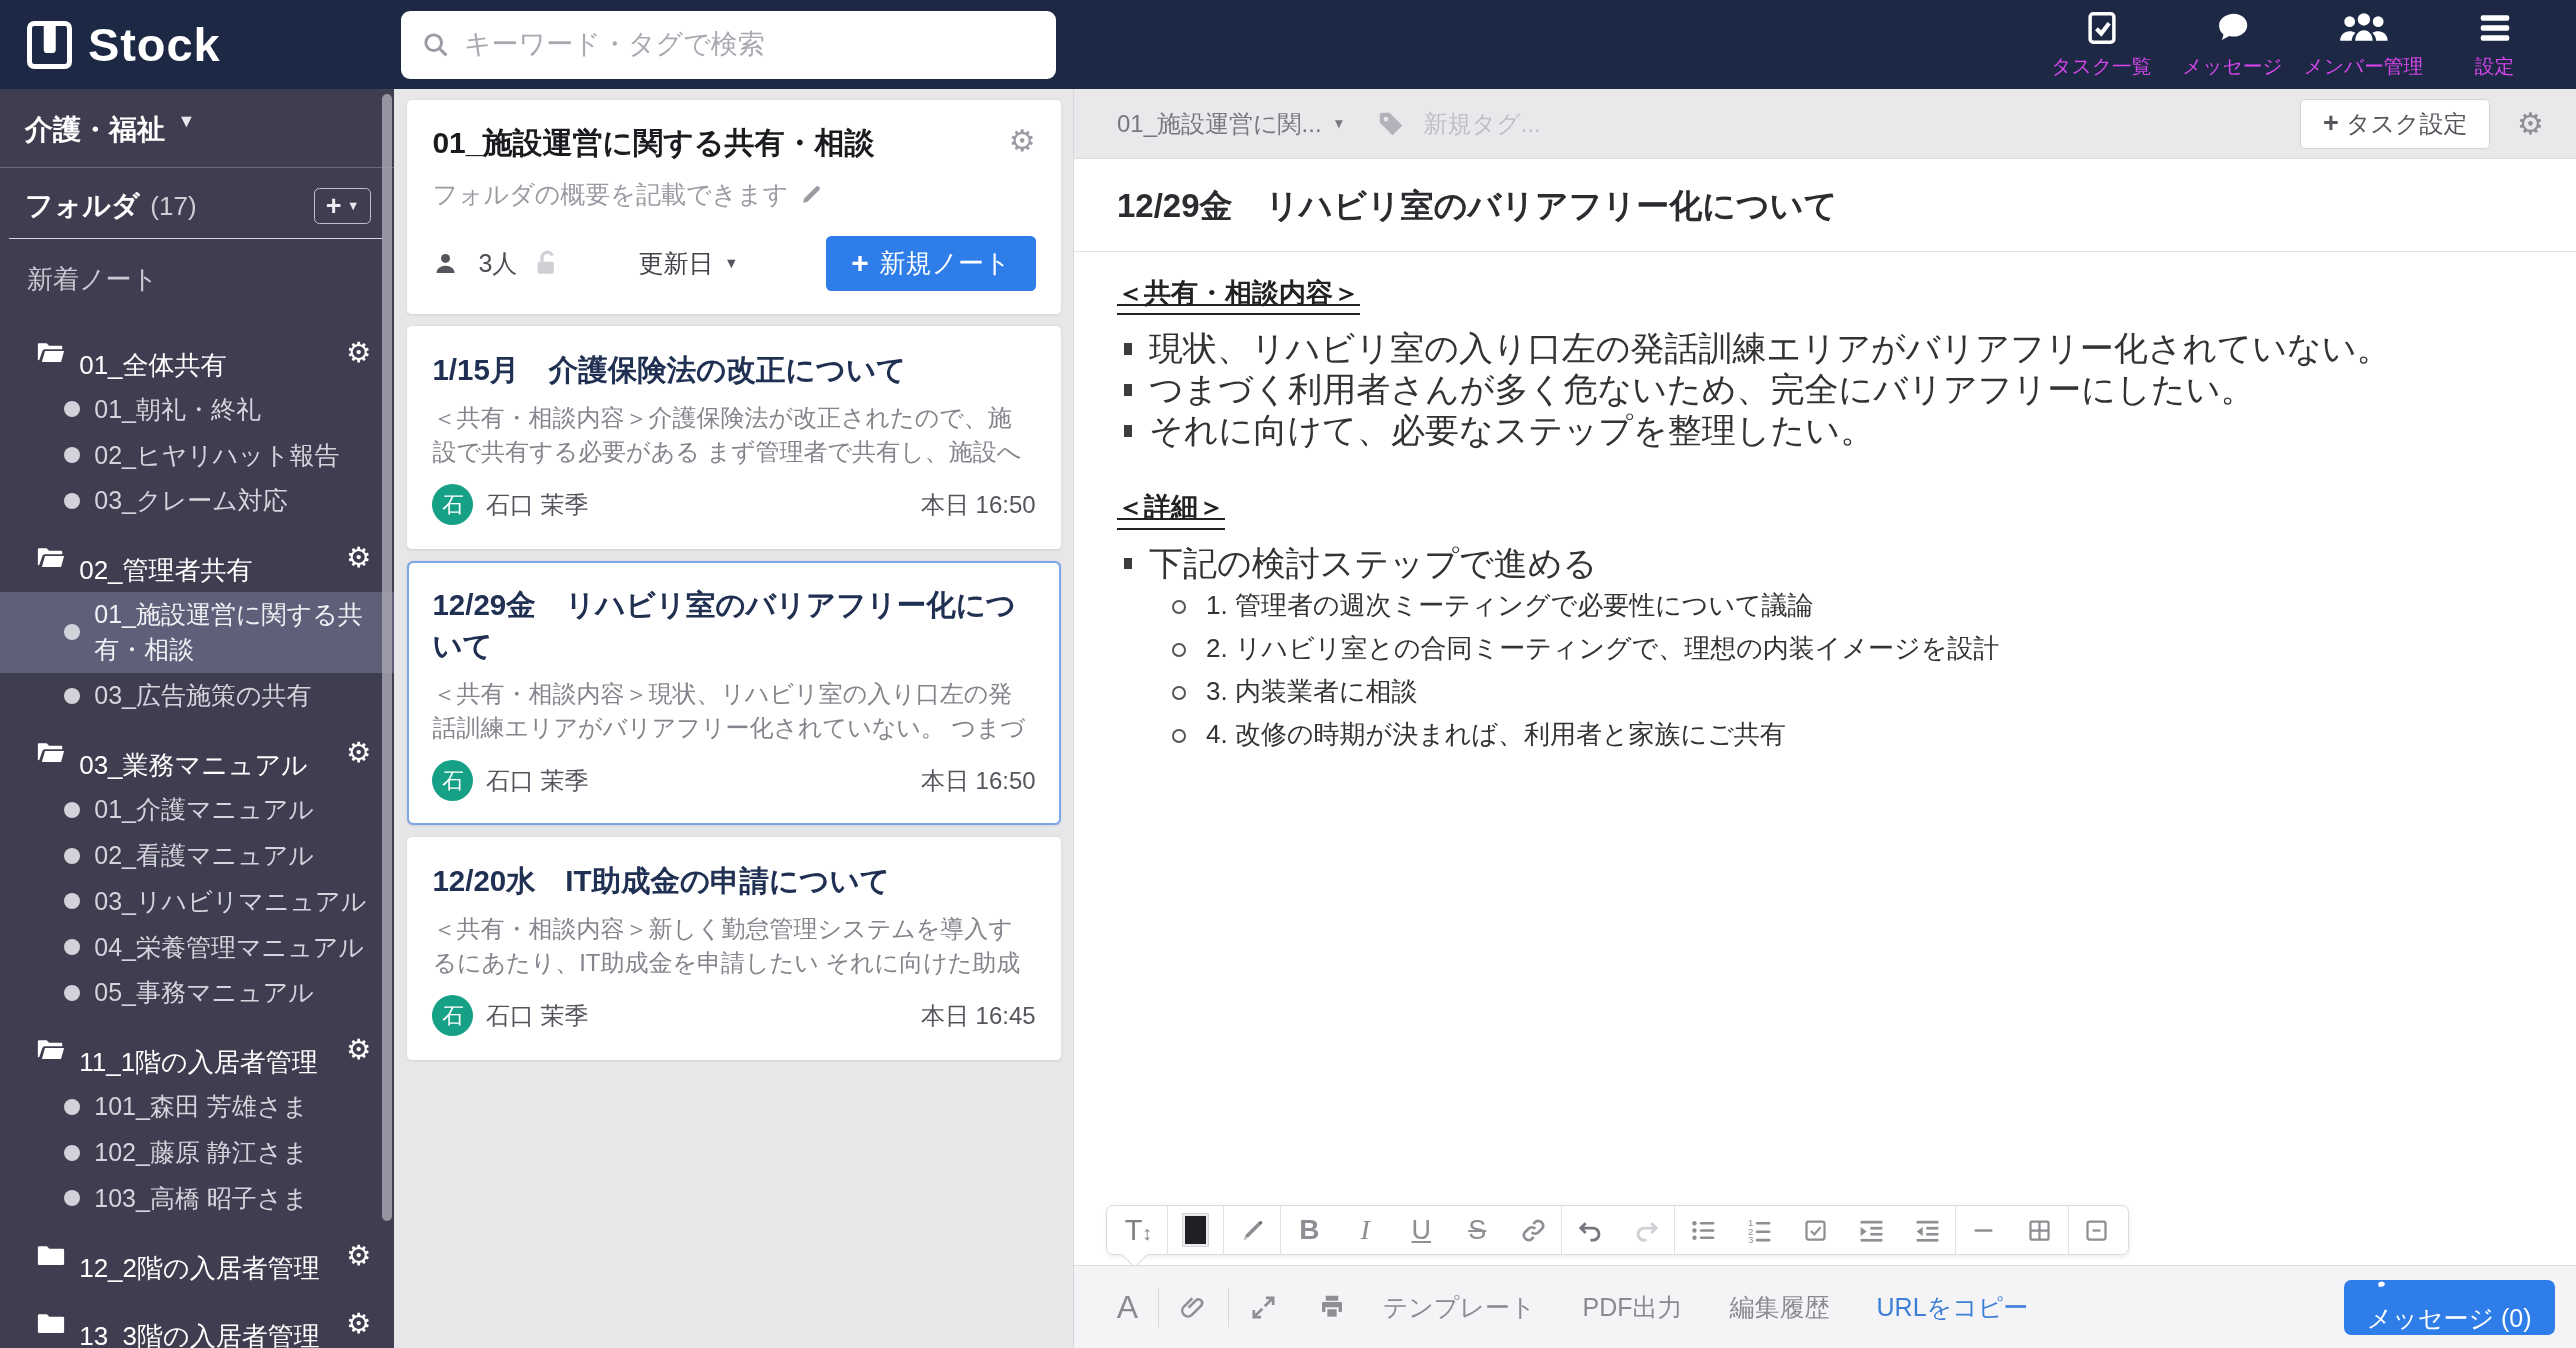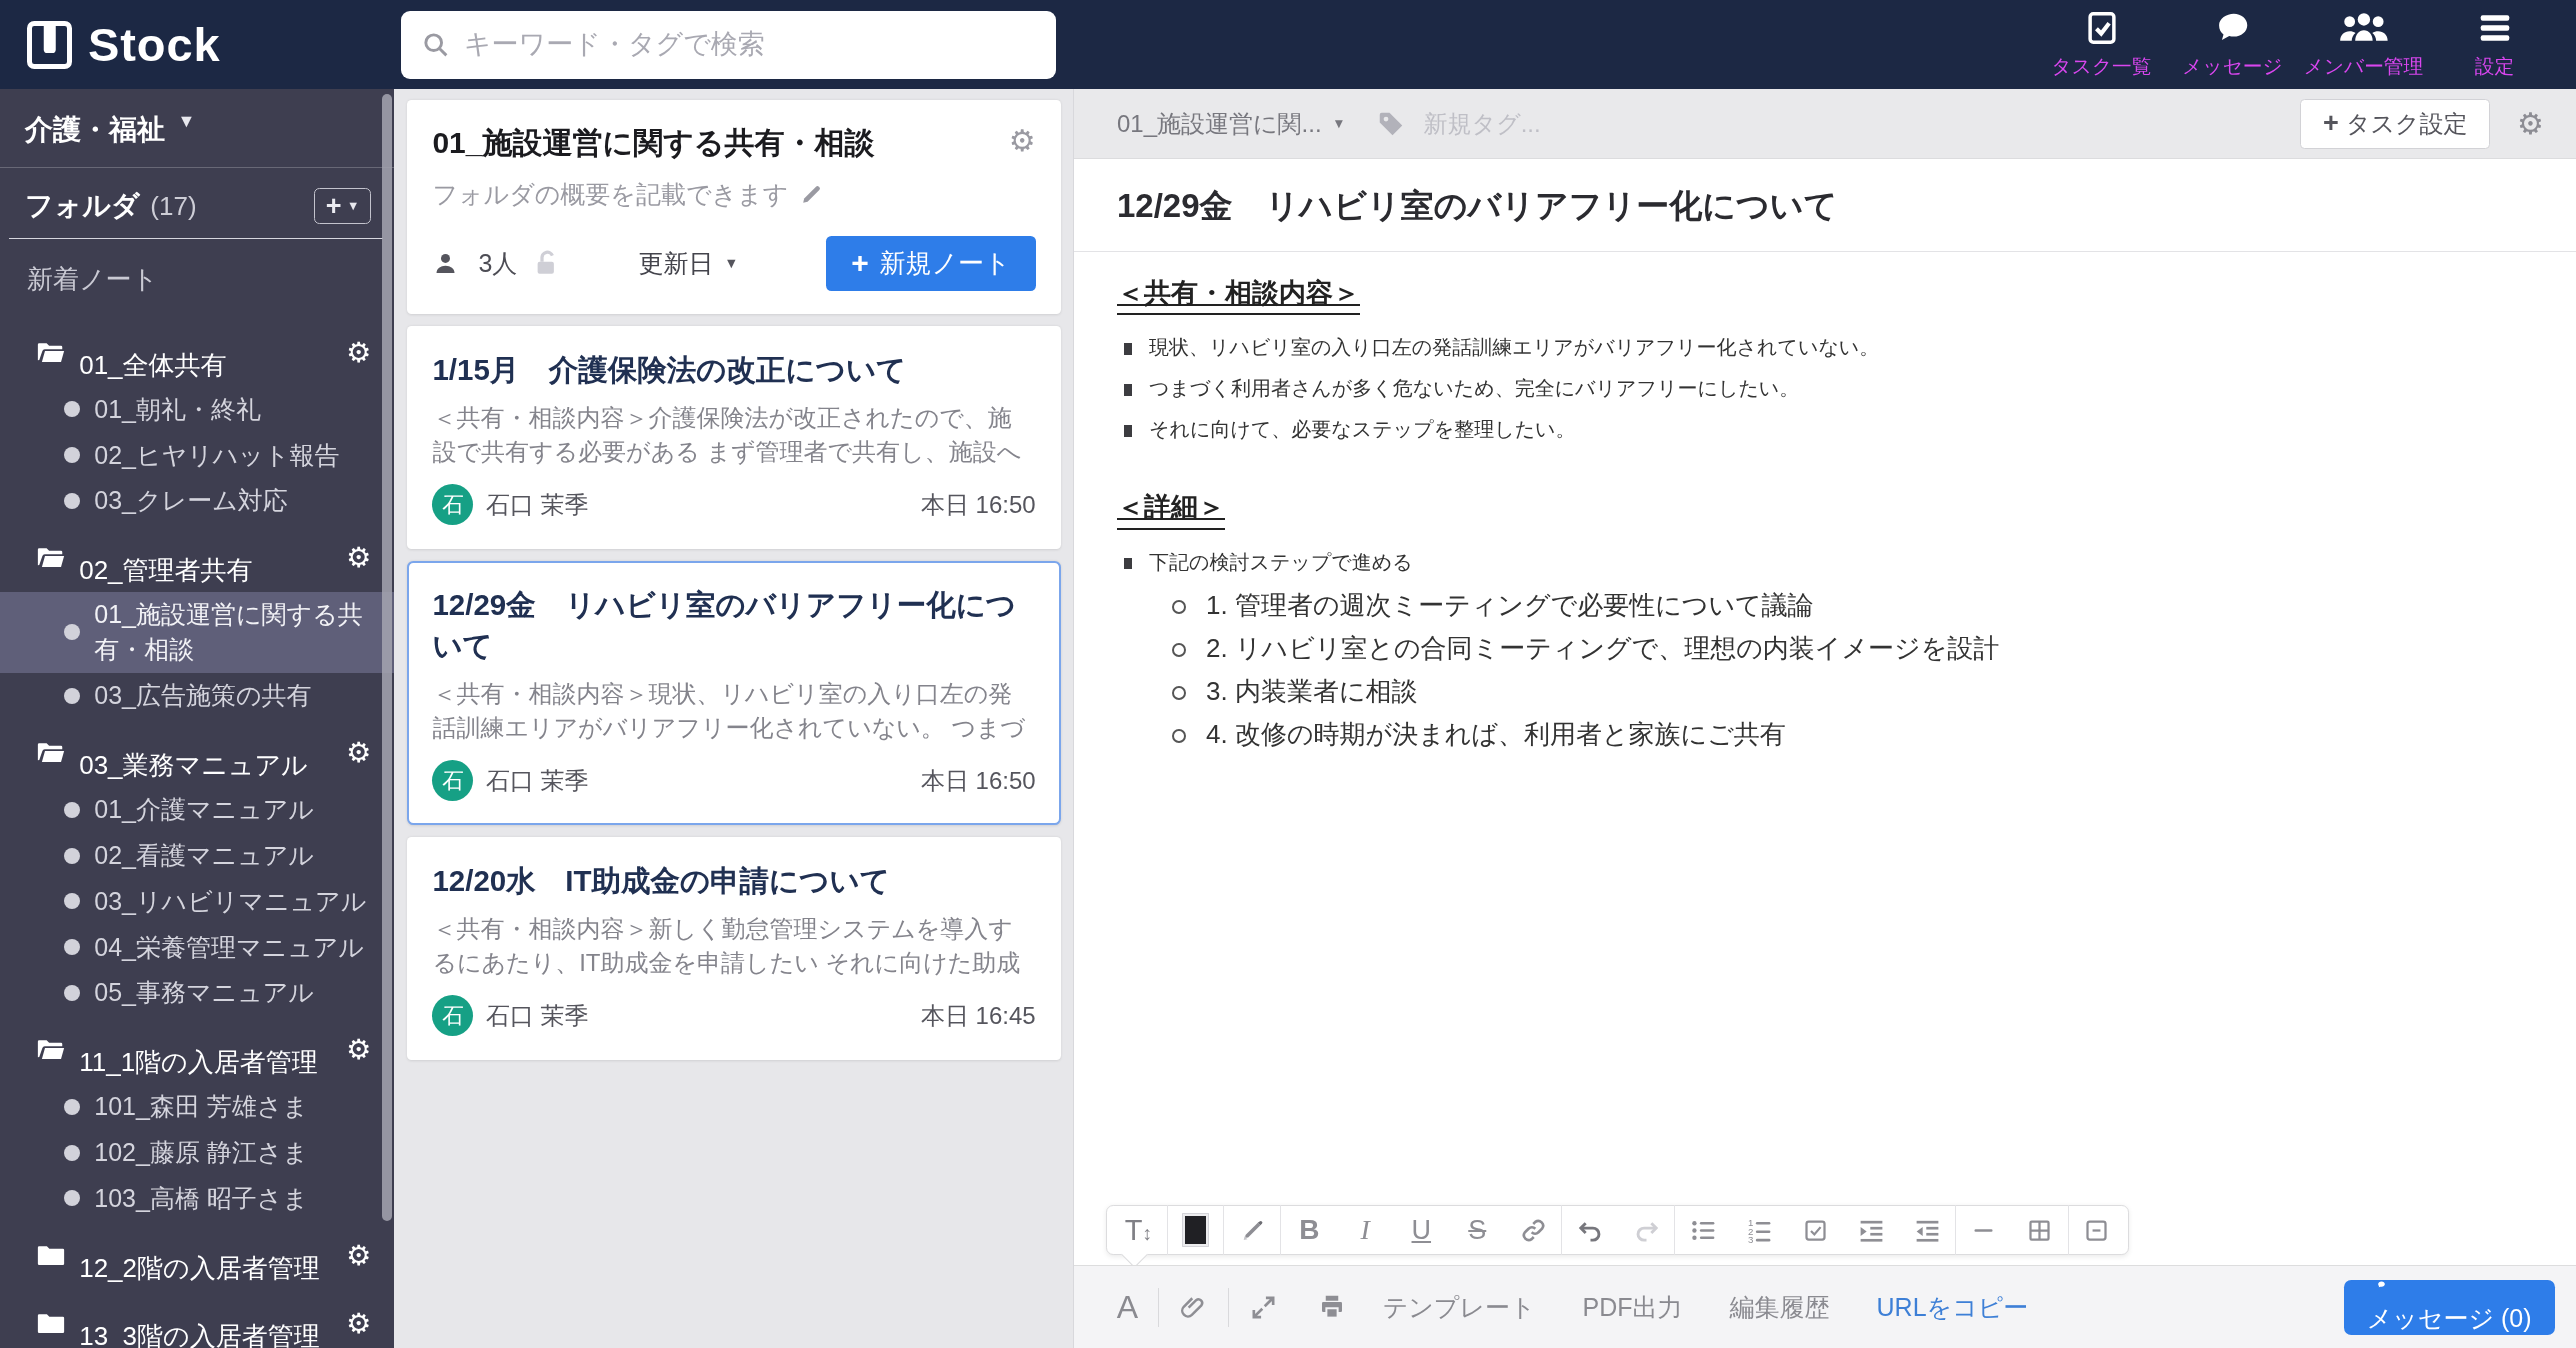--- a/index.html
+++ b/index.html
@@ -82,21 +82,21 @@
   .btn-task { margin-left:auto; height:50px; background:#fff; border:0.9px solid #d2d2d6; border-radius:4.5px; display:flex; align-items:center; gap:7.2px; padding:0 21.5px; font-size:24px; color:#55555c; font-family:inherit; cursor:pointer; }
   .btn-task .plus { font-size:27px; font-weight:bold; }
   .ed-gear { margin-left:27px; color:#8d8d94; font-size:30px; cursor:pointer; }
 
   .ed-body { position:absolute; top:70px; left:0; right:0; bottom:83px; padding:25px 43px 0; overflow:hidden; cursor:text; }
   .ed-title { font-size:33px; font-weight:600; color:#2b2b30; }
   .ed-divider { margin:21.5px -43px 23px; border-top:1.8px solid #e3e3e6; }
   .sec-h { display:inline-block; font-size:27px; font-weight:bold; color:#222; border-bottom:2.7px solid #222; padding-bottom:2.7px; }
   .sec { margin-bottom:38px; }
   .sec .sec-h { margin-bottom:13px;text-decoration:underline; }
-  .b1 { position:relative; padding-left:32px; font-size:20px; color:#333; line-height:41px;font-family:Liberation Mono, monospace; }
+  .b1 { position:relative; padding-left:32px; font-size:34px; color:#333; line-height:41px; }
   .b1::before { content:""; position:absolute; left:7.2px; top:15px; width:8px; height:11.6px; background:#3c3c40; }
   .b2 { position:relative; padding-left:89px; font-size:26px; color:#333; line-height:43px; }
   .b2::before { content:""; position:absolute; left:55px; top:16px; width:9.8px; height:9.8px; border:2.2px solid #555; border-radius:50%; }
 
   
   .toolbar { position:absolute; left:32px; bottom:93px; height:50px; background:#fff; border:0.9px solid #dcdcde; border-radius:7.2px; box-shadow:0 1.8px 5.4px rgba(0,0,0,.08); display:flex; align-items:center; padding:0 3.6px; }
   .toolbar::after { content:""; position:absolute; left:18px; bottom:-9.8px; width:18px; height:18px; background:#fff; border-right:0.9px solid #dcdcde; border-bottom:0.9px solid #dcdcde; transform:rotate(45deg); }
   .tbtn { width:56px; height:100%; display:flex; align-items:center; justify-content:center; color:#8e8e94; cursor:pointer; font-size:27px; }
   .tbtn.b { font-weight:bold; font-size:28px; }
   .tbtn.i { font-style:italic; font-family:"Liberation Serif","DejaVu Serif",serif; font-size:28px; }

